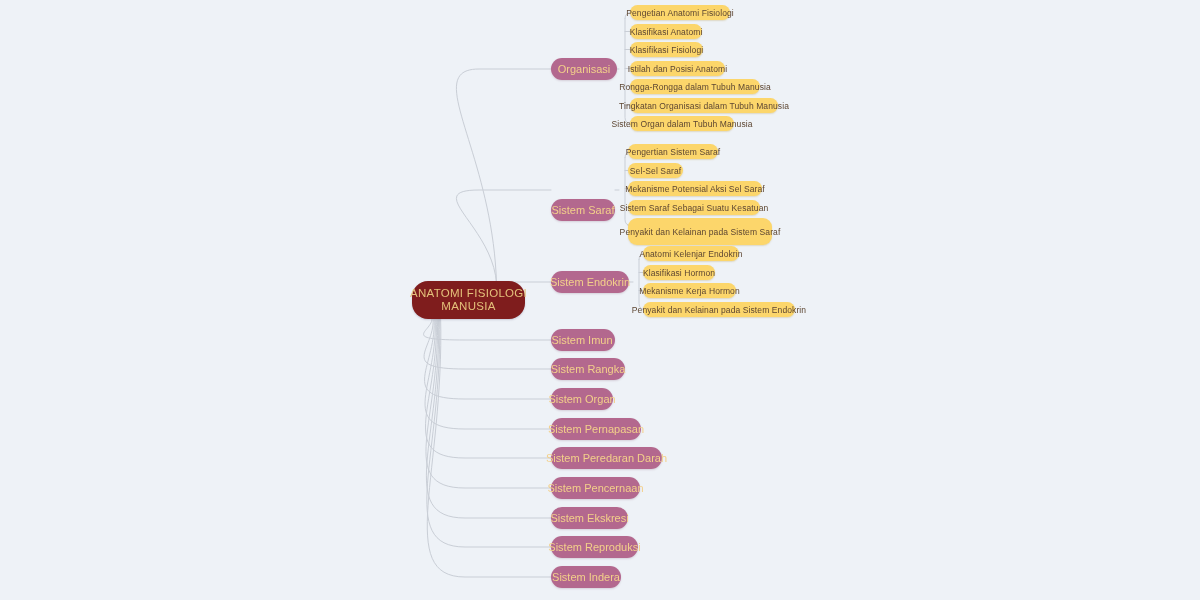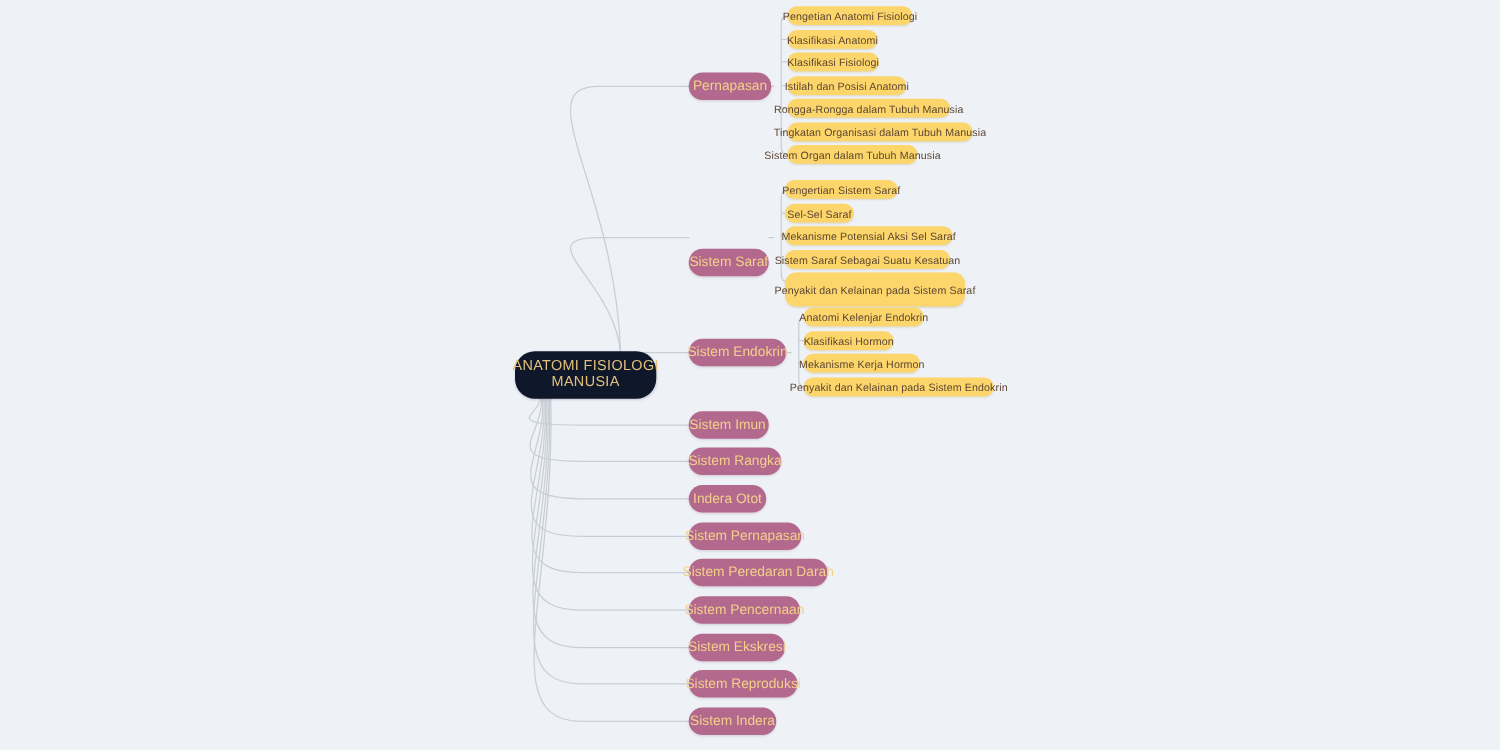--- a/index.html
+++ b/index.html
@@ -31,21 +31,21 @@
     position: absolute;
     box-sizing: border-box;
     display: flex;
     align-items: center;
     justify-content: center;
     white-space: nowrap;
     cursor: default;
   }
   
   .node.root {
-    background: #0f172a;
+    background: #7f1d1d;
     color: #e3c07a;
     border-radius: 16px;
     font-size: 11.5px;
     line-height: 13px;
     text-align: center;
     letter-spacing: 0.3px;
     box-shadow: 0 1px 2px rgba(70,60,100,0.22);
     flex-direction: column;
     padding: 0 10px;
   }
@@ -109,41 +109,41 @@
       <path d="M 436.2 317 C 440.2 401.6, 395 458, 465 458 L 551 458" fill="none" stroke="#c9ced6" stroke-width="1" stroke-linecap="round"></path>
       <path d="M 437.3 317 C 441.3 419.6, 395 488, 465 488 L 551 488" fill="none" stroke="#c9ced6" stroke-width="1" stroke-linecap="round"></path>
       <path d="M 438.4 317 C 442.4 437.6, 395 518, 465 518 L 551 518" fill="none" stroke="#c9ced6" stroke-width="1" stroke-linecap="round"></path>
       <path d="M 439.5 317 C 443.5 455, 395 547, 465 547 L 551 547" fill="none" stroke="#c9ced6" stroke-width="1" stroke-linecap="round"></path>
       <path d="M 440.6 317 C 444.6 473, 395 577, 465 577 L 551 577" fill="none" stroke="#c9ced6" stroke-width="1" stroke-linecap="round"></path>
     </svg>
 <div class="node root" style="left: 412px; top: 281px; width: 113px; height: 38px;">
       <span class="l1">ANATOMI FISIOLOGI</span>
       <span class="l2">MANUSIA</span>
     </div>
-    <div class="node branch" style="left: 551px; top: 58px; width: 66px; height: 22px;">Pernapasan</div>
+    <div class="node branch" style="left: 551px; top: 58px; width: 66px; height: 22px;">Organisasi</div>
     <div class="node leaf" style="left: 630px; top: 5px; width: 100px; height: 15px;">Pengetian Anatomi Fisiologi</div>
     <div class="node leaf" style="left: 630px; top: 24px; width: 72px; height: 15px;">Klasifikasi Anatomi</div>
     <div class="node leaf" style="left: 630px; top: 42px; width: 73px; height: 15px;">Klasifikasi Fisiologi</div>
     <div class="node leaf" style="left: 630px; top: 61px; width: 95px; height: 15px;">Istilah dan Posisi Anatomi</div>
     <div class="node leaf" style="left: 630px; top: 79px; width: 130px; height: 15px;">Rongga-Rongga dalam Tubuh Manusia</div>
     <div class="node leaf" style="left: 630px; top: 98px; width: 148px; height: 15px;">Tingkatan Organisasi dalam Tubuh Manusia</div>
     <div class="node leaf" style="left: 630px; top: 116px; width: 104px; height: 15px;">Sistem Organ dalam Tubuh Manusia</div>
     <div class="node branch" style="left: 551px; top: 179px; width: 64px; height: 22px; margin-top: 20px;">Sistem Saraf</div>
     <div class="node leaf" style="left: 628px; top: 144px; width: 90px; height: 15px;">Pengertian Sistem Saraf</div>
     <div class="node leaf" style="left: 628px; top: 163px; width: 55px; height: 15px;">Sel-Sel Saraf</div>
     <div class="node leaf" style="left: 628px; top: 181px; width: 134px; height: 15px;">Mekanisme Potensial Aksi Sel Saraf</div>
     <div class="node leaf" style="left: 628px; top: 200px; width: 132px; height: 15px;">Sistem Saraf Sebagai Suatu Kesatuan</div>
     <div class="node leaf" style="left: 628px; top: 218px; width: 144px; height: 27px;">Penyakit dan Kelainan pada Sistem Saraf</div>
     <div class="node branch" style="left: 551px; top: 271px; width: 78px; height: 22px;">Sistem Endokrin</div>
     <div class="node leaf" style="left: 643px; top: 246px; width: 96px; height: 15px;">Anatomi Kelenjar Endokrin</div>
     <div class="node leaf" style="left: 643px; top: 265px; width: 72px; height: 15px;">Klasifikasi Hormon</div>
     <div class="node leaf" style="left: 643px; top: 283px; width: 93px; height: 15px;">Mekanisme Kerja Hormon</div>
     <div class="node leaf" style="left: 643px; top: 302px; width: 152px; height: 15px;">Penyakit dan Kelainan pada Sistem Endokrin</div>
     <div class="node branch" style="left: 551px; top: 329px; width: 64px; height: 22px; padding-left: 11px;">Sistem Imun</div>
     <div class="node branch" style="left: 551px; top: 358px; width: 74px; height: 22px;">Sistem Rangka</div>
-    <div class="node branch" style="left: 551px; top: 388px; width: 62px; height: 22px;">Indera Otot</div>
+    <div class="node branch" style="left: 551px; top: 388px; width: 62px; height: 22px;">Sistem Organ</div>
     <div class="node branch" style="left: 551px; top: 418px; width: 90px; height: 22px;">Sistem Pernapasan</div>
     <div class="node branch" style="left: 551px; top: 447px; width: 111px; height: 22px;">Sistem Peredaran Darah</div>
     <div class="node branch" style="left: 551px; top: 477px; width: 89px; height: 22px;">Sistem Pencernaan</div>
     <div class="node branch" style="left: 551px; top: 507px; width: 77px; height: 22px;">Sistem Ekskresi</div>
     <div class="node branch" style="left: 551px; top: 536px; width: 87px; height: 22px;">Sistem Reproduksi</div>
     <div class="node branch" style="left: 551px; top: 566px; width: 70px; height: 22px;">Sistem Indera</div>
   </div>
 
 </body></html>

